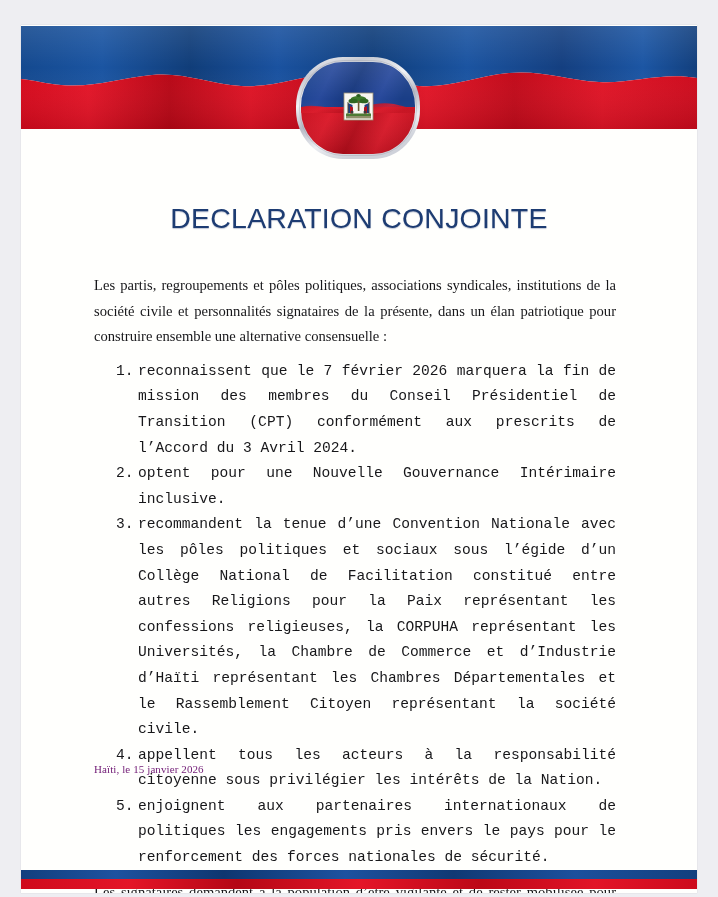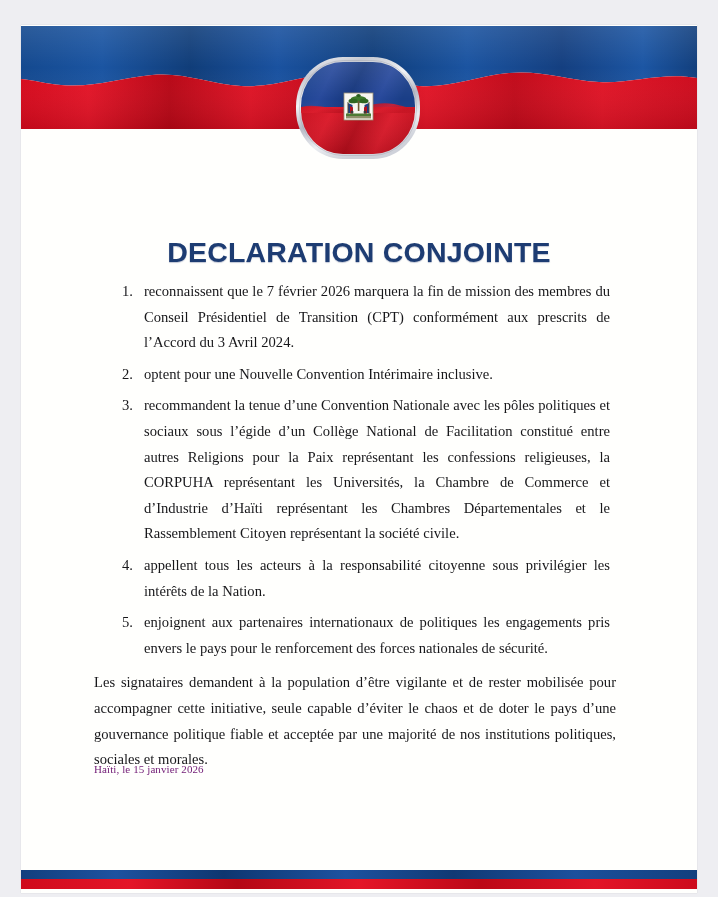--- a/index.html
+++ b/index.html
@@ -51,25 +51,25 @@
     top: 27px;
     width: 136px;
     height: 117px;
     z-index: 3;
   }
 
   
   #doc-title {
     position: absolute;
     left: 0;
-    top: 211px;
+    top: 177px;
     width: 676px;
     text-align: center;
     font-family: "Liberation Sans", sans-serif;
-    font-weight: bold;
+    font-weight: normal;
     font-size: 28.5px;
     letter-spacing: 0.2px;
     color: #1d3c72;
     text-shadow: 0 1px 1px rgba(120,130,165,0.45);
   }
 
   
   #doc-body {
     position: absolute;
     left: 73px;
@@ -91,21 +91,22 @@
     padding: 0;
     list-style: none;
     counter-reset: clause;
   }
   ol#clause-list > li {
     position: relative;
     counter-increment: clause;
     padding-left: 44px;
     text-align: justify;
     text-justify: inter-word;
-    margin: 6px;
+    margin: 0;
+    font-family: Liberation Mono, monospace;
   }
   ol#clause-list > li::before {
     content: counter(clause) ".";
     position: absolute;
     left: 22px;
     top: 0;
     width: 16px;
     text-align: left;
     color: #17171a;
   }
@@ -244,24 +245,25 @@
         <circle cx="62" cy="59" r="1.5" fill="#3a3a3a"></circle>
         <circle cx="75" cy="59" r="1.5" fill="#3a3a3a"></circle>
       </g>
     </svg>
   </div>
 
   <div id="doc-title">DECLARATION CONJOINTE</div>
 
   <div id="doc-body">
 
+    <p class="para" id="intro-paragraph">Les partis, regroupements et pôles politiques, associations syndicales, institutions de la société civile et personnalités signataires de la présente, dans un élan patriotique pour construire ensemble une alternative consensuelle :</p>
 
     <ol id="clause-list">
       <li>reconnaissent que le 7 février 2026 marquera la fin de mission des membres du Conseil Présidentiel de Transition (CPT) conformément aux prescrits de l’Accord du 3 Avril 2024.</li>
-      <li>optent pour une Nouvelle Convention Intérimaire inclusive.</li>
+      <li>optent pour une Nouvelle Gouvernance Intérimaire inclusive.</li>
       <li>recommandent la tenue d’une Convention Nationale avec les pôles politiques et sociaux sous l’égide d’un Collège National de Facilitation constitué entre autres Religions pour la Paix représentant les confessions religieuses, la CORPUHA représentant les Universités, la Chambre de Commerce et d’Industrie d’Haïti représentant les Chambres Départementales et le Rassemblement Citoyen représentant la société civile.</li>
       <li>appellent tous les acteurs à la responsabilité citoyenne sous privilégier les intérêts de la Nation.</li>
       <li>enjoignent aux partenaires internationaux de politiques les engagements pris envers le pays pour le renforcement des forces nationales de sécurité.</li>
     </ol>
 
     <p class="para" id="closing-paragraph">Les signataires demandent à la population d’être vigilante et de rester mobilisée pour accompagner cette initiative, seule capable d’éviter le chaos et de doter le pays d’une gouvernance politique fiable et acceptée par une majorité de nos institutions politiques, sociales et morales.</p>
   </div>
 
   <div id="date-line">Haïti, le 15 janvier 2026</div>
 

